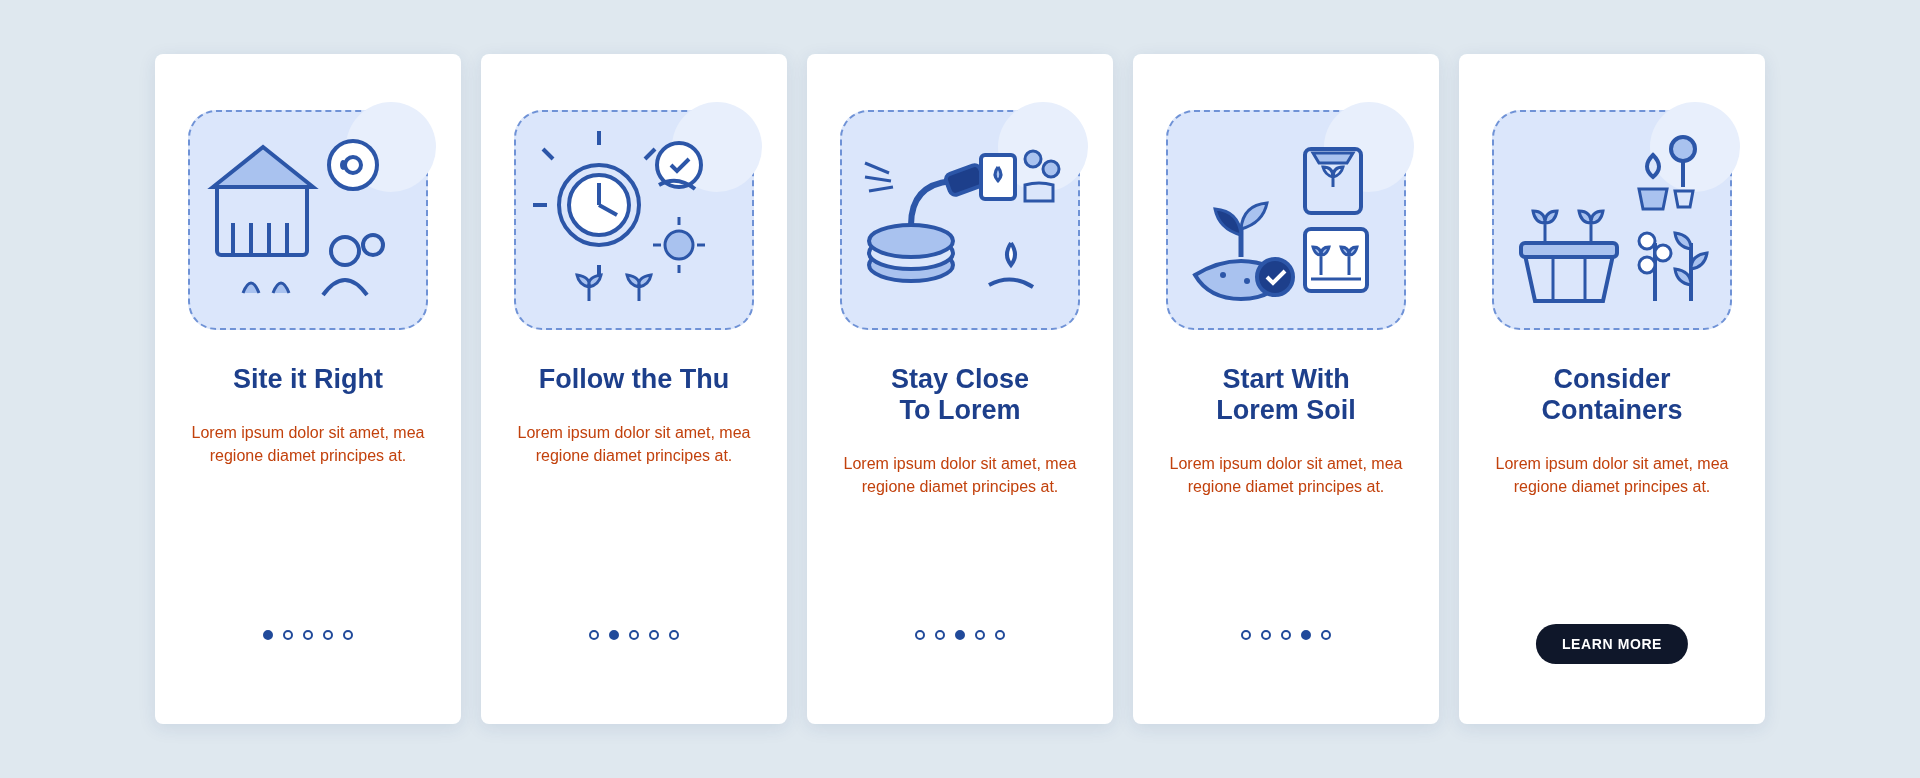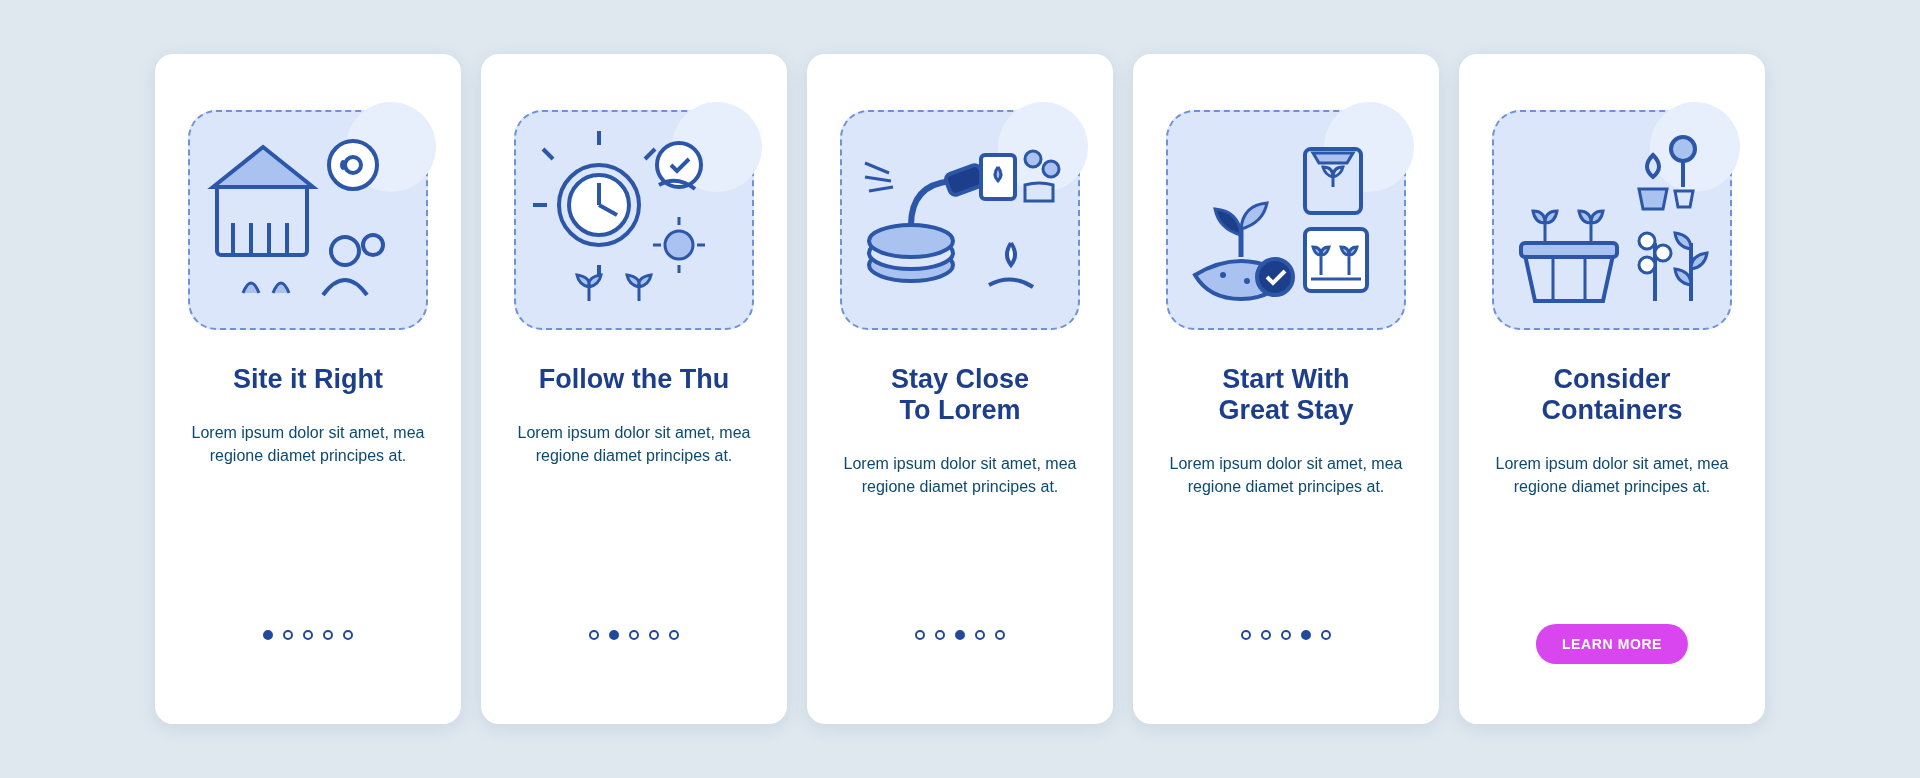--- a/index.html
+++ b/index.html
@@ -16,21 +16,21 @@
     width: 1920px;
     height: 778px;
     display: flex;
     align-items: center;
     justify-content: center;
     gap: 20px;
     padding: 30px;
   }
   .card {
     background: #ffffff;
-    border-radius: 18px;
+    border-radius: 8px;
     width: 306px;
     height: 670px;
     box-shadow: 0 4px 18px rgba(30,60,120,0.10);
     position: relative;
     display: flex;
     flex-direction: column;
     align-items: center;
     padding: 56px 18px 20px 18px;
   }
   .illus-wrap {
@@ -62,21 +62,21 @@
     font-size: 27px;
     font-weight: 800;
     color: #1d3f8b;
     text-align: center;
     line-height: 1.15;
     white-space: pre-line;
     margin-bottom: 26px;
   }
   .desc {
     font-size: 16px;
-    color: #0c4a6e;
+    color: #c2410c;
     text-align: center;
     line-height: 1.45;
     max-width: 240px;
     white-space: pre-line;
   }
   .dots {
     position: absolute;
     bottom: 84px;
     left: 0; right: 0;
     display: flex;
@@ -88,21 +88,21 @@
     border: 2px solid #214a9a;
     border-radius: 50%;
     background: transparent;
   }
   .dot.active { background: #214a9a; }
   .cta {
     position: absolute;
     bottom: 60px;
     left: 50%;
     transform: translateX(-50%);
-    background: #d946ef;
+    background: #0f172a;
     color: #fff;
     font-weight: 800;
     font-size: 14px;
     letter-spacing: 0.6px;
     padding: 12px 26px;
     border-radius: 999px;
     border: none;
     cursor: pointer;
   } 
 </style>
@@ -163,21 +163,21 @@
       </div>
   </div>
     <div class="card">
     <div class="illus-wrap">
       <div class="illus-bg"></div>
       <svg class="illus-svg" width="210" height="190" viewBox="0 0 210 190">
         <use href="#ico-soil-plant"></use>
       </svg>
     </div>
     <h2 class="title">Start With
-Great Stay</h2>
+Lorem Soil</h2>
     <p class="desc">Lorem ipsum dolor sit amet, mea regione diamet principes at.</p>
     <div class="dots">
         <span class="dot"></span>
         <span class="dot"></span>
         <span class="dot"></span>
         <span class="dot active"></span>
         <span class="dot"></span>
       </div>
   </div>
     <div class="card has-cta">

